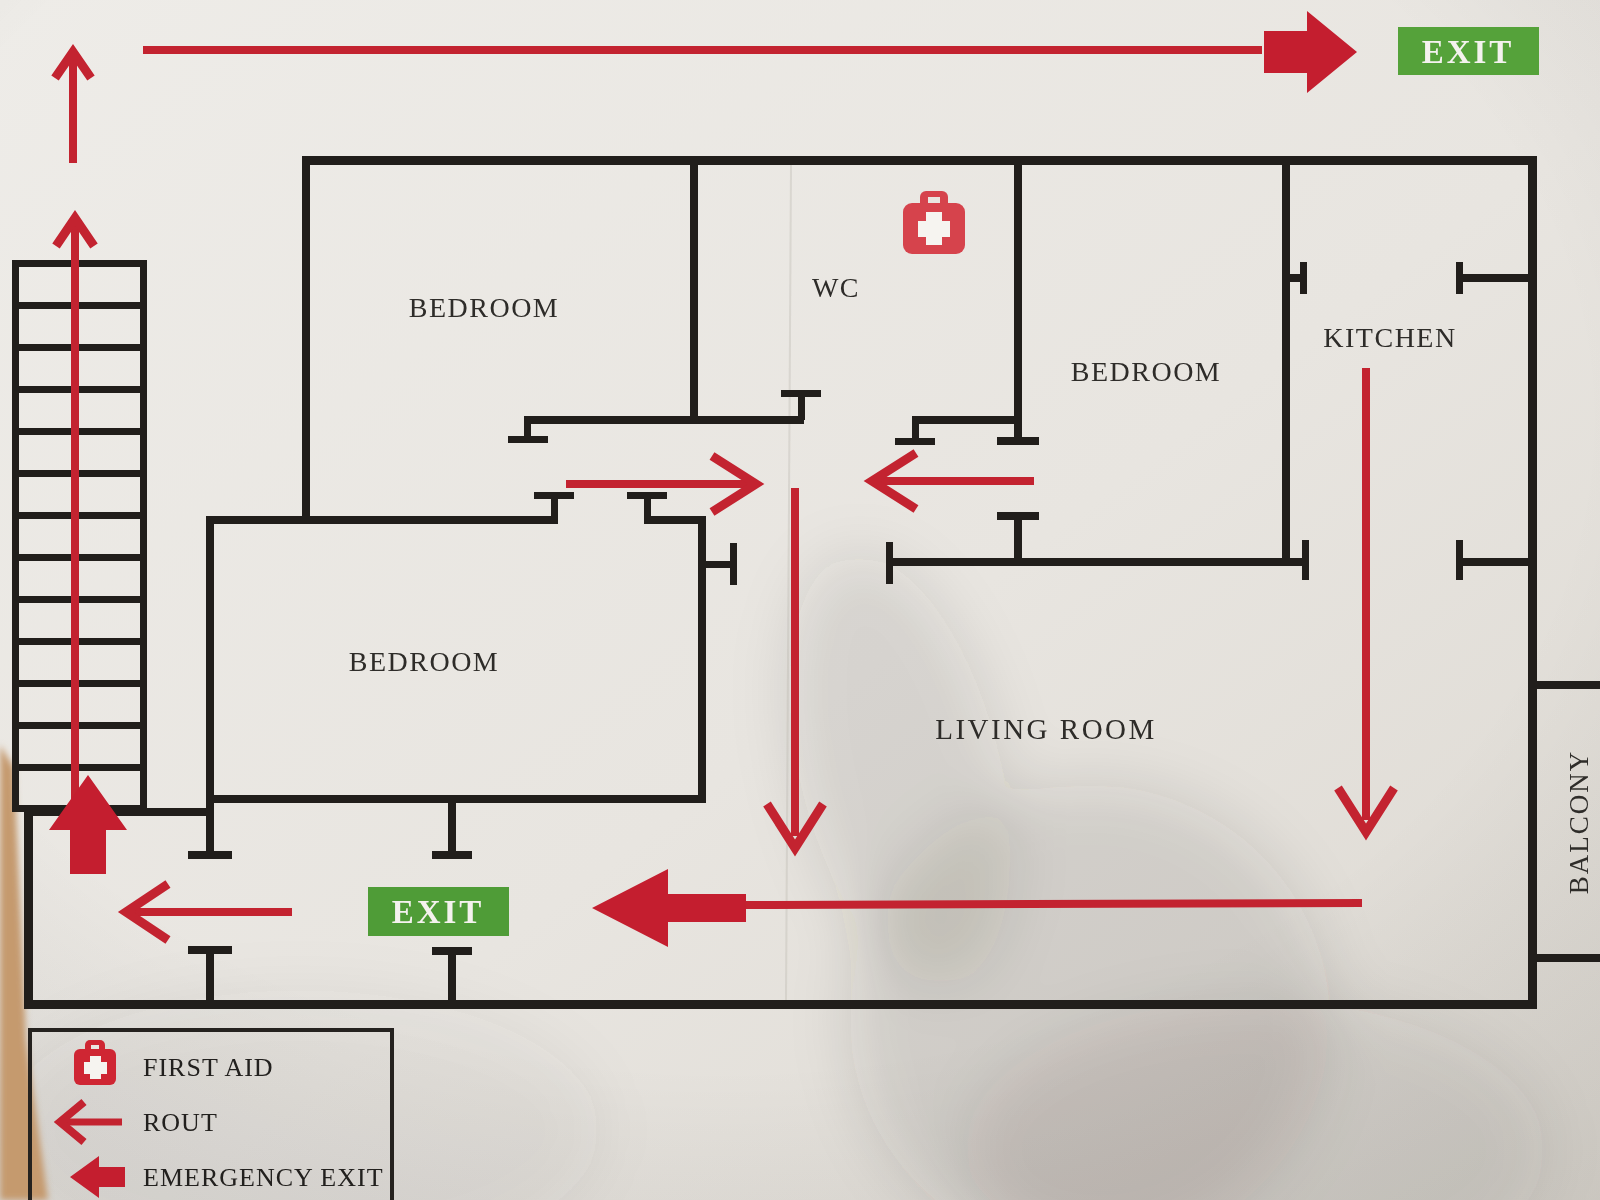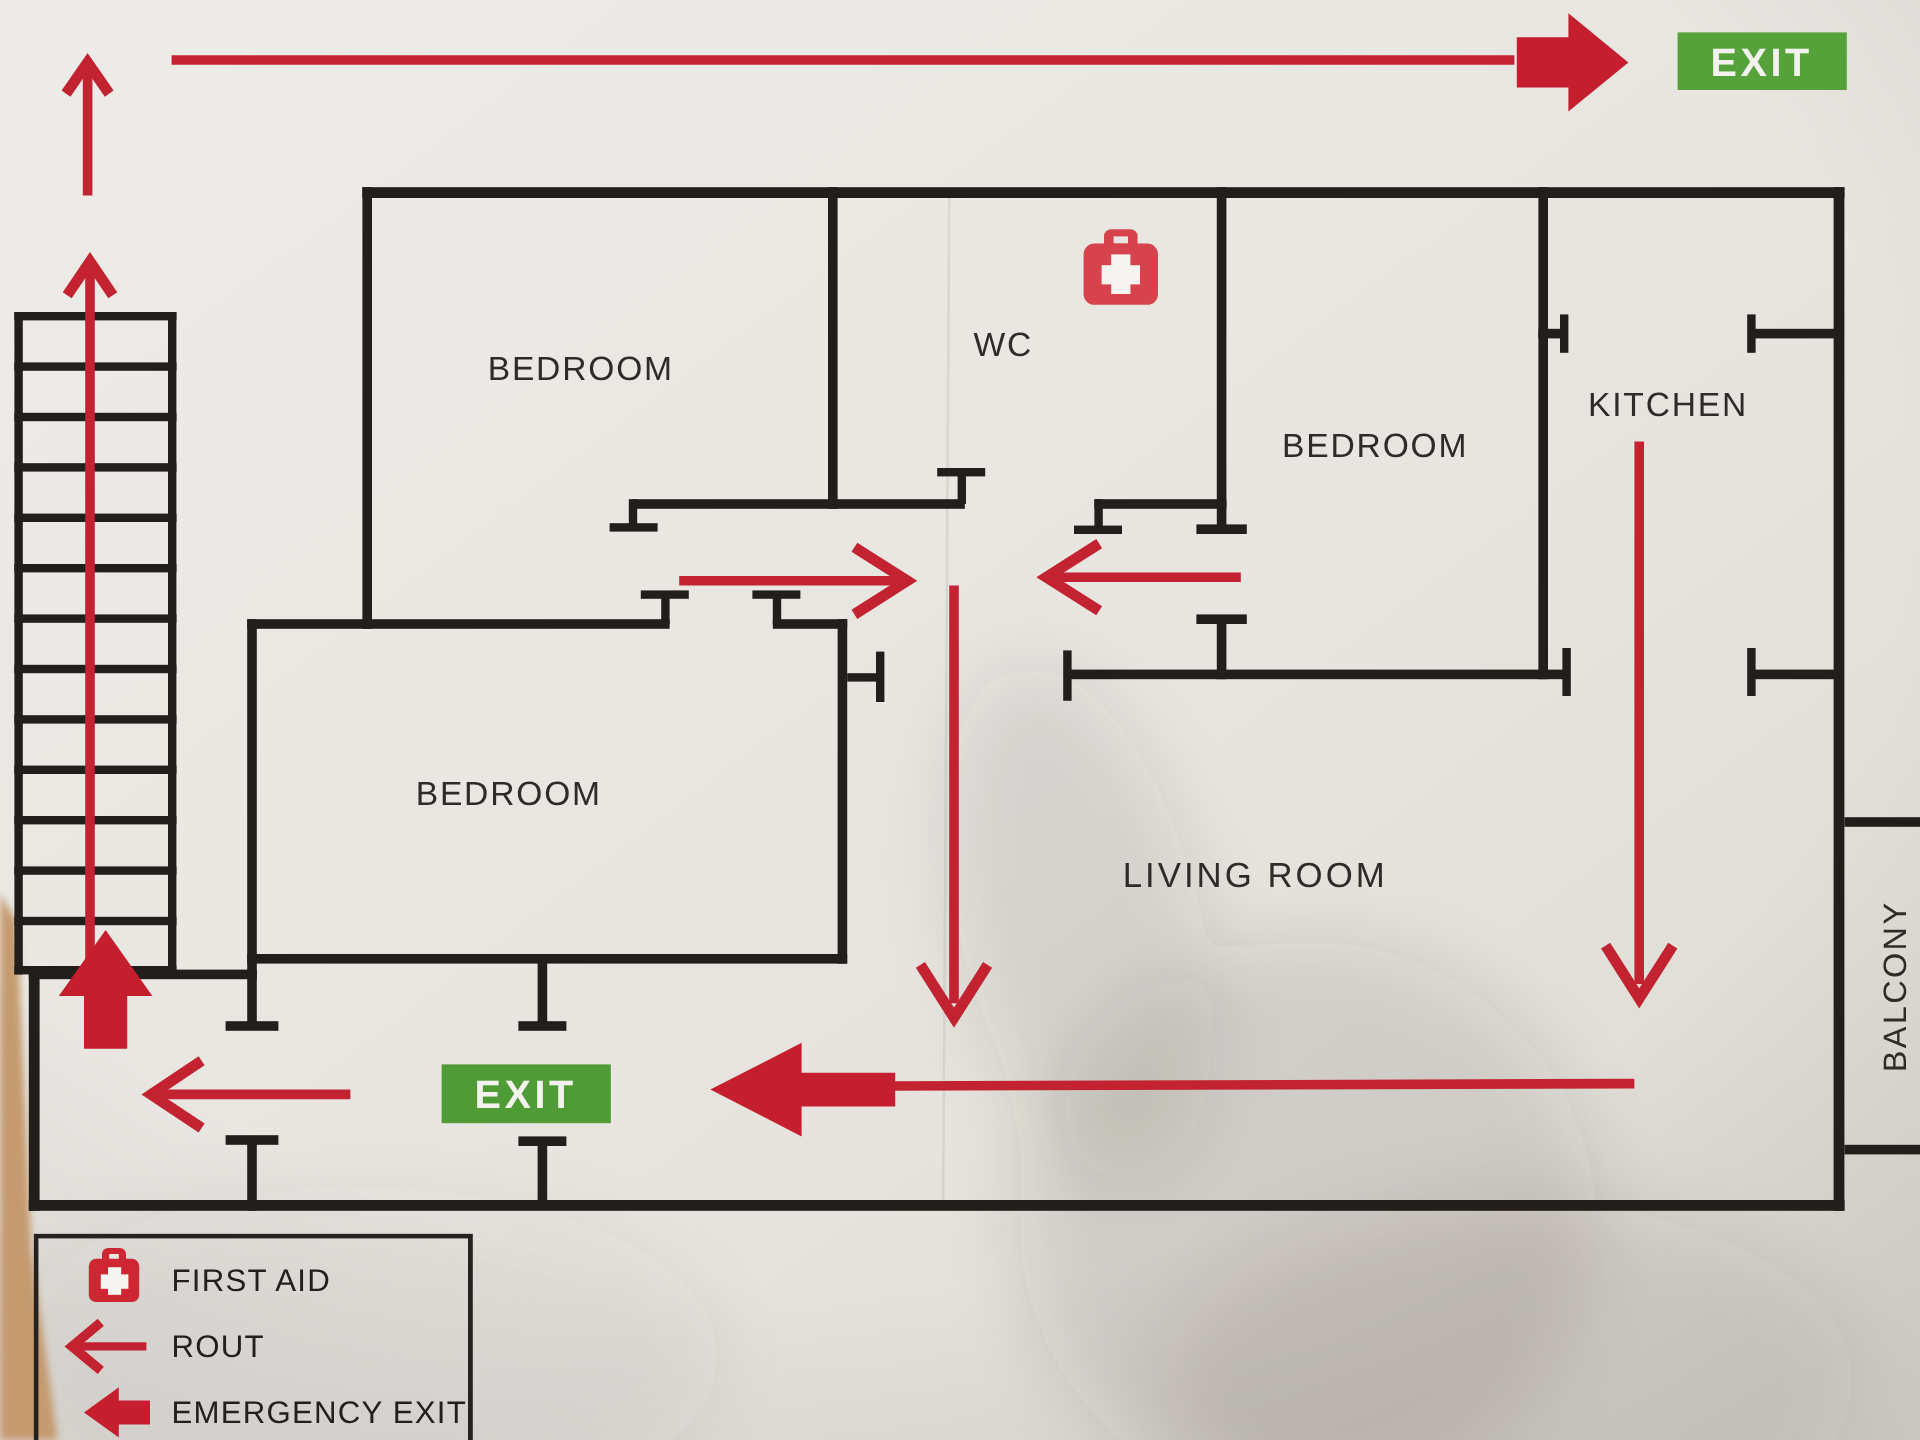--- a/index.html
+++ b/index.html
@@ -1,17 +1,17 @@
 <!DOCTYPE html>
 <html><head>
 <meta charset="utf-8">
 <style>
   html,body{margin:0;padding:0;background:#d8d5cf;}
   .stage{position:relative;width:1600px;height:1200px;overflow:hidden;
-         font-family:Liberation Sans, sans-serif;}
+         font-family:Liberation Serif, serif;}
   svg{display:block;width:1600px;height:1200px;}
   text{fill:#2e2c29;}
   .room-label{font-size:28px;letter-spacing:1.5px;}
   .lr-label{font-size:29px;letter-spacing:2.5px;}
   .balcony-label{font-size:27px;letter-spacing:2px;}
   .exit-label{font-size:33px;font-weight:bold;fill:#f4f2ee;letter-spacing:3px;}
   .legend-label{font-size:26px;letter-spacing:1px;fill:#22201e;}
 </style>
 </head>
 <body>

